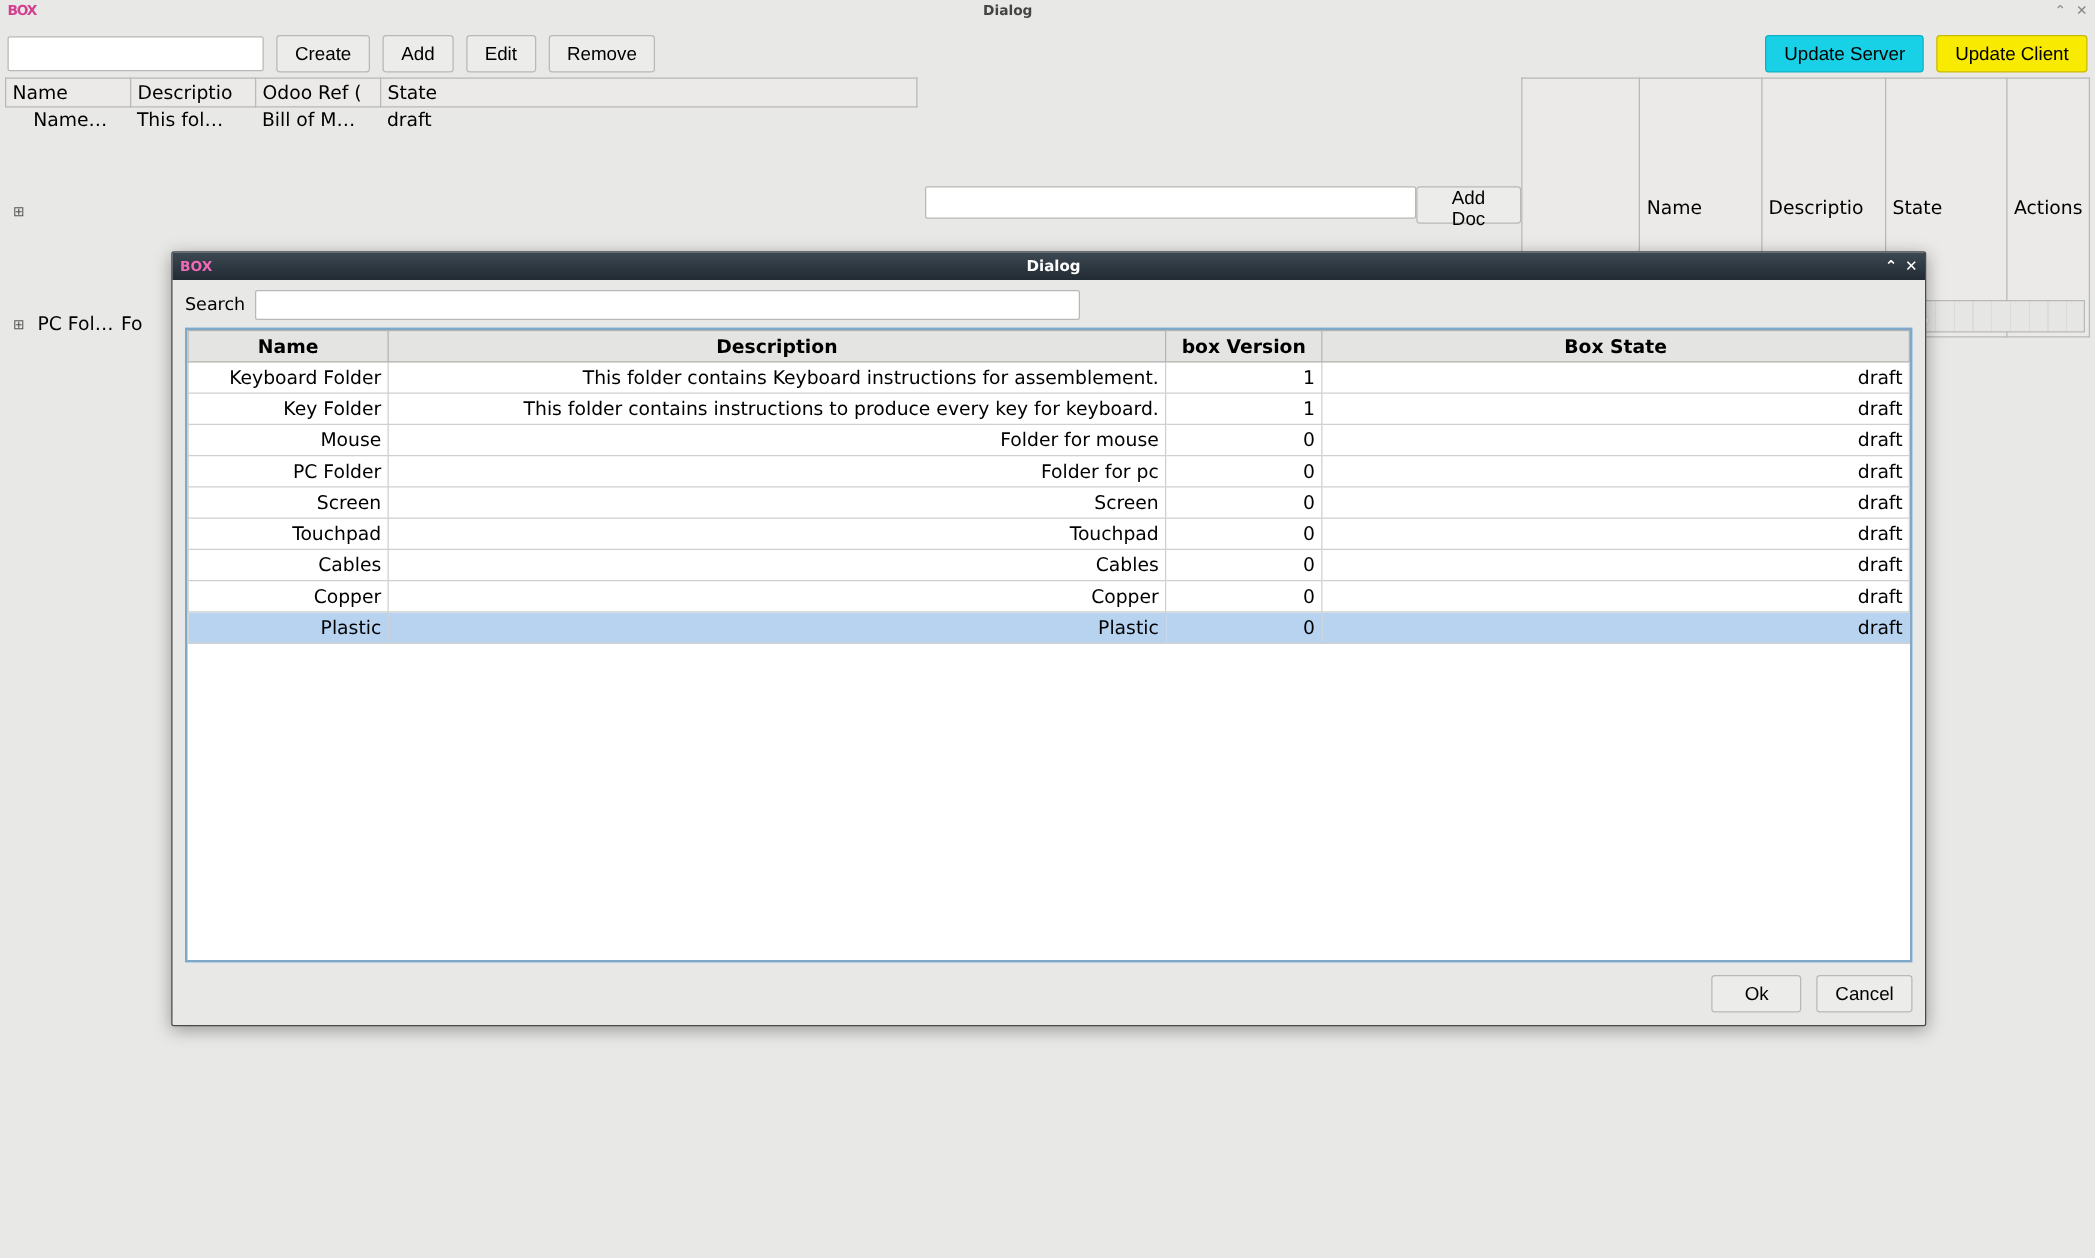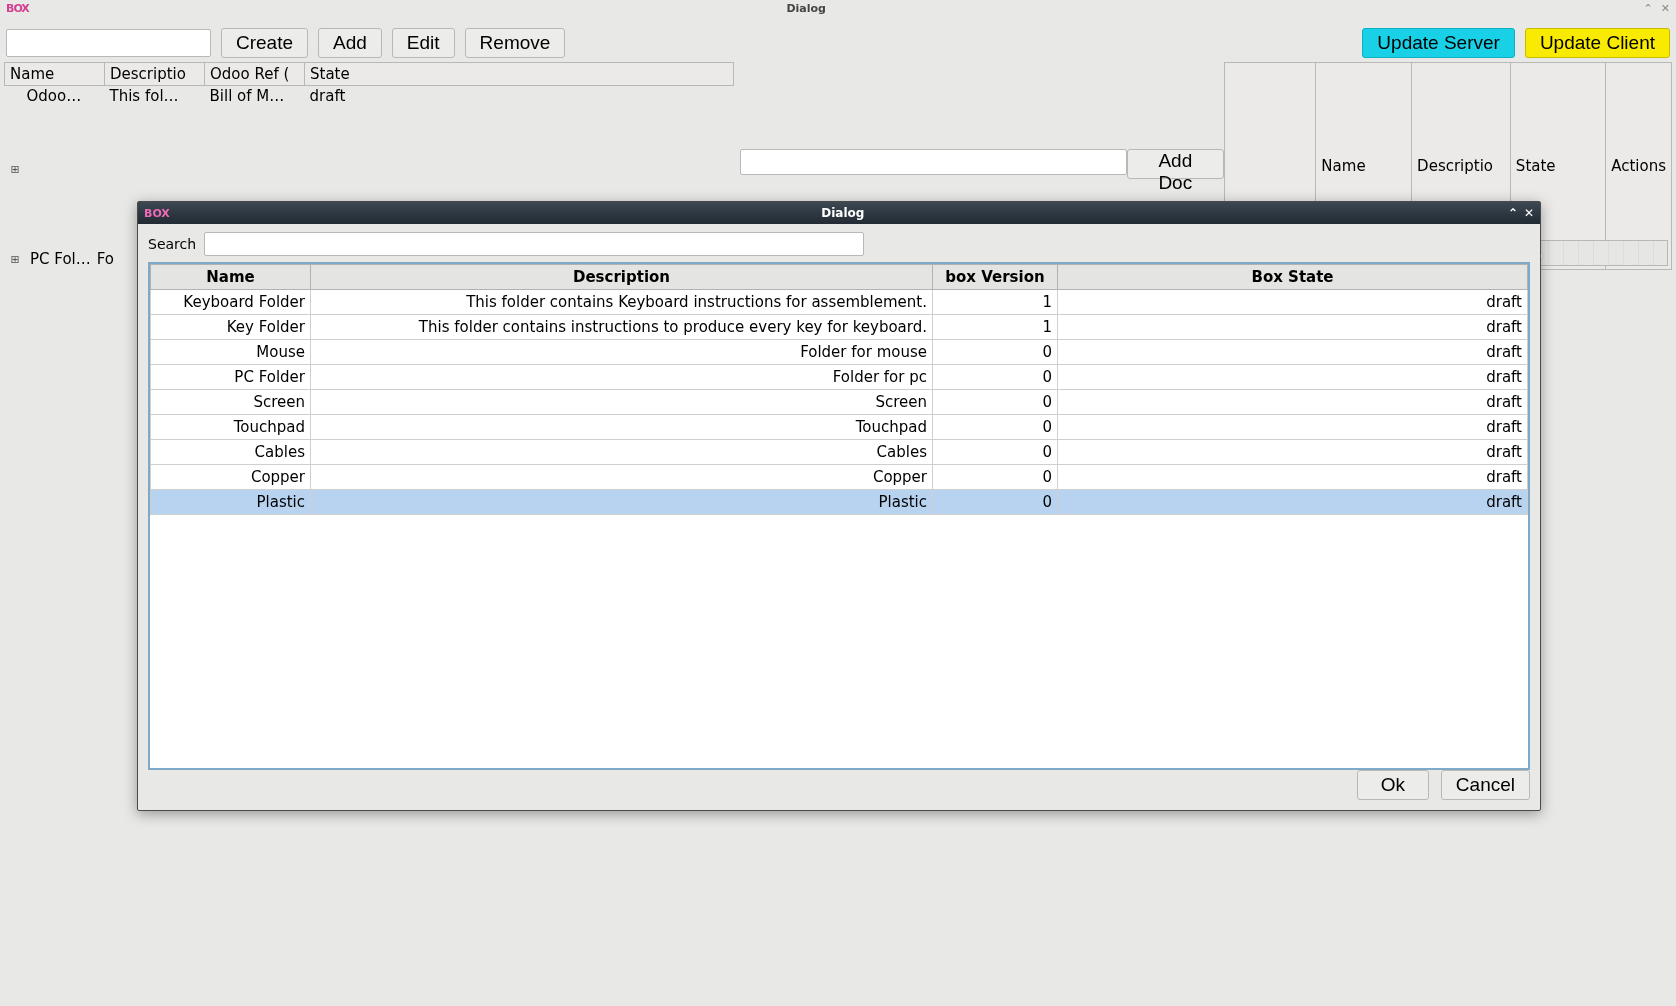--- a/index.html
+++ b/index.html
@@ -47,21 +47,21 @@
     background:#fff;
     border-radius:2px;
     padding:0 6px;
   }
   .btn {
     height:30px;
     padding:0 14px;
     border:1px solid #b8b8b6;
     background:#ececea;
     border-radius:3px;
-    font-size:19px;
+    font-size:15px;
     cursor:pointer;
   }
   .btn-cyan { background:#18d1e7; border-color:#10b0c4; }
   .btn-yellow { background:#f8ea00; border-color:#c9bb00; }
   .btn-adddoc { border:1px solid #b8b8b6; background:#ececea; }
 
   
   .content-row { display:flex; gap:6px; margin-top:2px;}
   .left-pane { flex: 0 0 730px; }
   .right-pane { flex: 1; display:flex; }
@@ -119,21 +119,21 @@
     text-align:center;
   }
   table.grid td {
     border:1px solid #cfcfcd;
     padding:3px 5px;
     background:#fff;
     white-space:nowrap;
     text-align:right;
   }
   table.grid tr.sel td { background:#b7d3f0; }
-  .modal-footer { display:flex; justify-content:flex-end; gap:12px; }
+  .modal-footer { display:flex; justify-content:flex-end; gap:12px; padding-top:10px;}
   .modal-footer .btn { min-width:72px; }
 
   
   .progress {
     position:absolute;
     right:8px; bottom:8px;
     width:300px; height:26px;
     border:1px solid #b8b8b6;
     background:repeating-linear-gradient(90deg,#e6e6e4 0,#e6e6e4 14px,#dcdcda 14px,#dcdcda 15px);
     display:flex; align-items:center; justify-content:center;
@@ -171,21 +171,21 @@
     <div class="left-pane">
       <table class="tbl">
         <tbody>
             <tr>
           <th style="width:100px">Name</th>
           <th style="width:100px">Descriptio</th>
           <th style="width:100px">Odoo Ref (</th>
           <th>State</th>
         </tr>
         <tr>
-          <td style="padding-left:22px">Odoo…</td>
+          <td style="padding-left:22px">Name…</td>
           <td>This fol…</td>
           <td>Bill of M…</td>
           <td>draft</td>
         </tr>
       </tbody>
         </table>
       <div class="tree-block">
         <div class="treerow">
           <span class="expand">⊞</span>
         </div>

